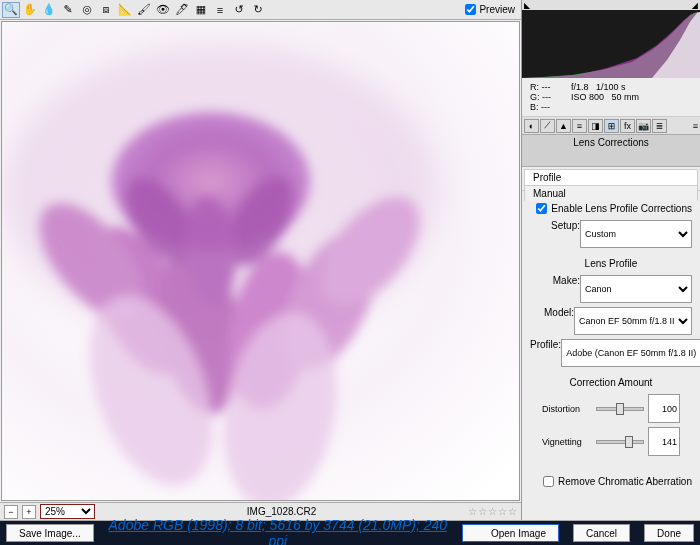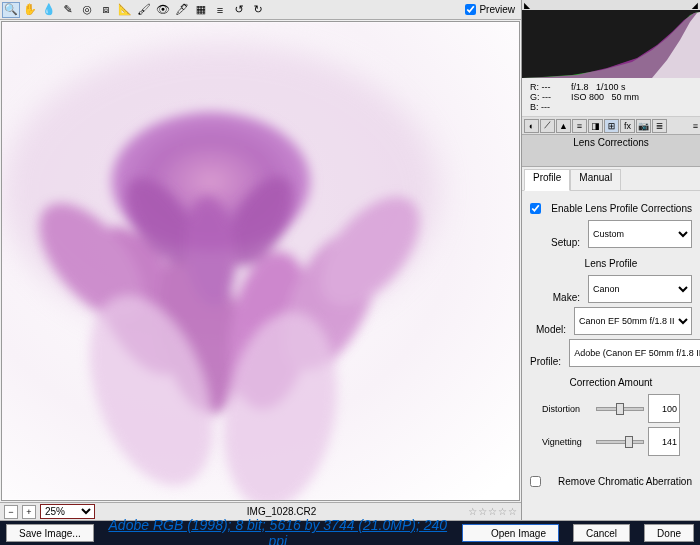--- a/index.html
+++ b/index.html
@@ -22,26 +22,26 @@
 .right-panel { width: 178px; background: #ededed; display: flex; flex-direction: column; }
 .histogram { height: 68px; background: #1a1a1a; position: relative; }
 .histo-controls { height: 10px; background: #e0e0e0; display: flex; align-items: center; padding: 0 2px; font-size: 8px; }
 .info-box { padding: 4px 8px; font-size: 9px; border-bottom: 1px solid #ccc; }
 .info-row { display: flex; gap: 20px; }
 .info-col { display: flex; flex-direction: column; }
 .adjust-tabs { height: 18px; background: #e0e0e0; border-bottom: 1px solid #aaa; display: flex; align-items: center; padding: 0 2px; gap: 1px; }
 .adjust-tab { width: 15px; height: 14px; background: #ddd; border: 1px solid #999; font-size: 9px; display: flex; align-items: center; justify-content: center; cursor: pointer; }
 .adjust-tab.active { background: #c8d8ec; }
 .panel-title { height: 32px; background: #d0d0d0; border-bottom: 1px solid #aaa; text-align: center; font-size: 10px; line-height: 16px; }
-.sub-tabs { height: 24px; display: flex; border-bottom: 1px solid #ccc; padding: 2px 2px 0 2px; gap: 0; }
+.sub-tabs { height: 24px; display: flex; border-bottom: 1px solid #ccc; padding: 2px 2px 0 2px; gap: 0; flex-direction: column; }
 .sub-tab { padding: 2px 8px; font-size: 10px; border: 1px solid #ccc; border-bottom: none; background: #f0f0f0; cursor: pointer; }
 .sub-tab.active { background: #fff; border-bottom: 1px solid #fff; margin-bottom: -1px; }
 .panel-content { padding: 6px 8px; font-size: 10px; }
-.checkbox-row { display: flex; align-items: center; gap: 4px; margin: 6px 0; justify-content: space-between; }
-.form-row { display: flex; align-items: flex-end; margin: 4px 0; gap: 8px; }
+.checkbox-row { display: flex; align-items: center; gap: 4px; margin: 6px 0; justify-content: flex-end; }
+.form-row { display: flex; align-items: flex-start; margin: 4px 0; gap: 0; }
 .form-label { width: 50px; text-align: right; font-size: 10px; }
 .form-select { flex: 1; height: 28px; font-size: 9px; border: 1px solid #999; background: #fff; }
 .section-title { text-align: center; margin: 10px 0 6px 0; font-size: 10px; }
 .slider-row { display: flex; align-items: center; margin: 4px 12px; gap: 4px; }
 .slider-label { width: 50px; font-size: 9px; }
 .slider-track { flex: 1; height: 4px; background: #ccc; border: 1px solid #999; position: relative; }
 .slider-thumb { position: absolute; width: 8px; height: 12px; background: #e0e0e0; border: 1px solid #666; top: -5px; transform: translateX(-50%); }
 .slider-value { width: 32px; height: 29px; font-size: 9px; border: 1px solid #999; text-align: right; padding: 0 2px; background: #fff; }
 
 .bottom-bar { height: 25px; background: #0f172a; border-top: 1px solid #aaa; display: flex; align-items: center; padding: 0 6px; gap: 14px; }

